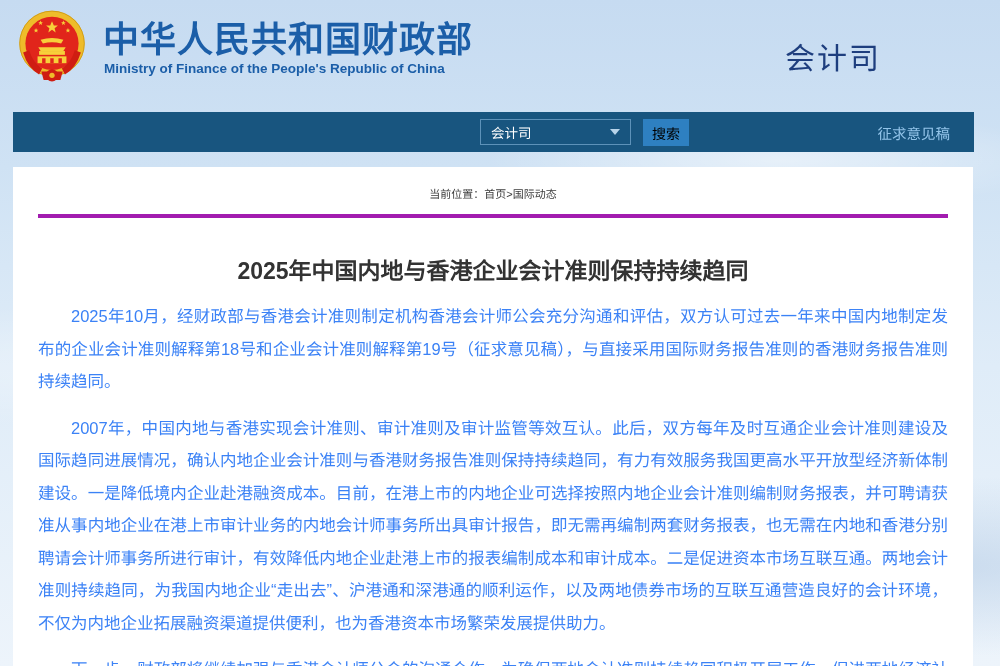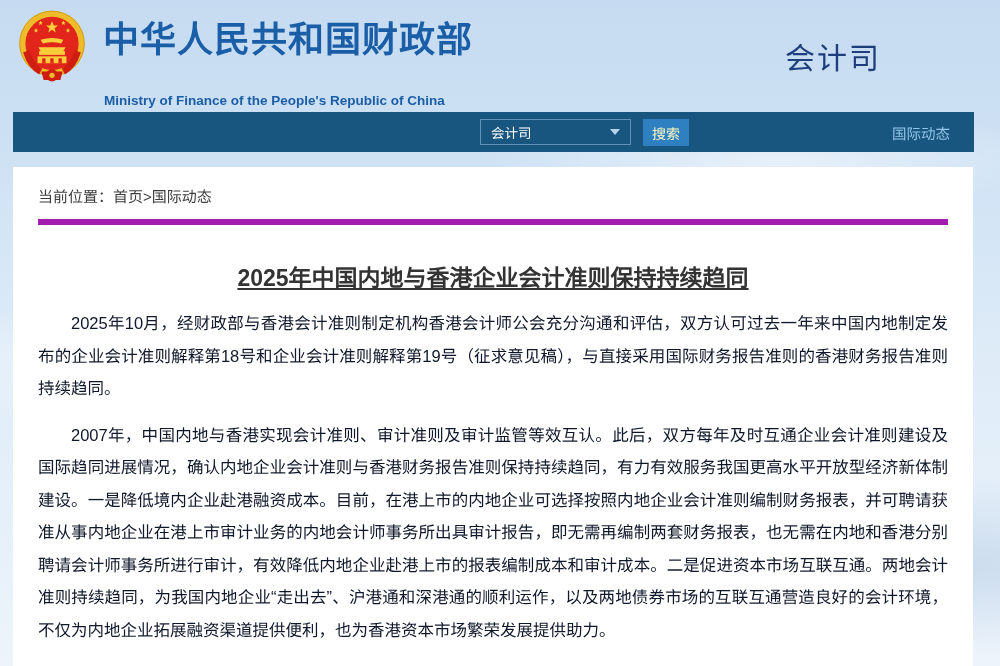--- a/index.html
+++ b/index.html
@@ -21,21 +21,21 @@
   
   .header { position:absolute; left:0; top:0; width:1000px; height:112px; }
   .emblem { position:absolute; left:14px; top:8px; }
   .site-title {
     position:absolute; left:103px; top:10px;
     font-size:36px; font-weight:bold; color:#1b5ea8; letter-spacing:1px;
     white-space:nowrap;
   }
   .site-subtitle {
     position:absolute; left:104px; top:61px;
-    font-size:13.5px; font-weight:bold; color:#1b5ea8; white-space:nowrap;margin-top:32px;
+    font-size:13.5px; font-weight:bold; color:#1b5ea8; white-space:nowrap;
   }
   .dept {
     position:absolute; left:785px; top:34px;
     font-size:30px; color:#1e3e7e; letter-spacing:2px; white-space:nowrap;
   }
 
   
   .navbar {
     position:absolute; left:13px; top:112px; width:961px; height:40px;
     background:#18557f;
@@ -57,47 +57,47 @@
     display:flex; align-items:center; justify-content:space-between;
     padding:0 10px; cursor:pointer;
   }
   .caret {
     width:0; height:0; margin-left:8px;
     border-left:5px solid transparent; border-right:5px solid transparent;
     border-top:6px solid #b7d4ea;
   }
   .search-btn {
     position:absolute; left:630px; top:7px; width:46px; height:27px;
-    background:#2e80c1; color:#fef9c3; font-size:14px; border:none; cursor:pointer;
+    background:#2e80c1; color:#000000; font-size:14px; border:none; cursor:pointer;
     display:flex; align-items:center; justify-content:center;
     font-family:"Liberation Sans","DejaVu Sans",sans-serif;
   }
   .home-link {
     position:absolute; right:24px; top:0; height:40px;
     display:flex; align-items:center;
     color:#93c4e9; font-size:14.5px; text-decoration:none; white-space:nowrap; cursor:pointer;
   }
 
   
   .panel {
     position:absolute; left:13px; top:167px; width:960px; height:499px;
     background:#ffffff; padding:0 25px;
   }
   .breadcrumb {
-    padding:18px 0 13px 0; border-bottom:6px solid #a21caf;
-    font-size:15px; color:#3c3c3c;
+    padding:18px 0 13px 0; border-bottom:4px solid #a21caf;
+    font-size:11px; color:#3c3c3c;text-align:center;
   }
   .breadcrumb .crumb-path { color:#3c3c3c; cursor:pointer; }
   .article-title {
     margin:34px 0 0 0; text-align:center;
-    font-size:23px; font-weight:bold; color:#333333;text-decoration:underline;
+    font-size:23px; font-weight:bold; color:#333333;
   }
   .article-body { margin-top:10px; }
   .article-body p {
-    font-size:16.5px; line-height:32.5px; color:#0f172a;
+    font-size:16.5px; line-height:32.5px; color:#3b82f6;
     text-indent:2em; text-align:justify; margin:14px 0 0 0;
   }
 </style>
 </head>
 <body>
 
 <div class="page">
 
   <div class="header">
     <div class="emblem">
@@ -133,21 +133,21 @@
     <div class="site-subtitle">Ministry of Finance of the People's Republic of China</div>
     <div class="dept">会计司</div>
   </div>
 
   <div class="navbar">
     <div class="category">
       <span>会计司</span>
       <span class="caret"></span>
     </div>
     <button class="search-btn">搜索</button>
-    <a class="home-link">国际动态</a>
+    <a class="home-link">征求意见稿</a>
   </div>
 
   <div class="panel">
     <div class="breadcrumb">
       <span>当前位置：</span><span class="crumb-path">首页&gt;国际动态</span>
     </div>
     <h1 class="article-title">2025年中国内地与香港企业会计准则保持持续趋同</h1>
     <div class="article-body">
       <p>2025年10月，经财政部与香港会计准则制定机构香港会计师公会充分沟通和评估，双方认可过去一年来中国内地制定发布的企业会计准则解释第18号和企业会计准则解释第19号（征求意见稿），与直接采用国际财务报告准则的香港财务报告准则持续趋同。</p>
       <p>2007年，中国内地与香港实现会计准则、审计准则及审计监管等效互认。此后，双方每年及时互通企业会计准则建设及国际趋同进展情况，确认内地企业会计准则与香港财务报告准则保持持续趋同，有力有效服务我国更高水平开放型经济新体制建设。一是降低境内企业赴港融资成本。目前，在港上市的内地企业可选择按照内地企业会计准则编制财务报表，并可聘请获准从事内地企业在港上市审计业务的内地会计师事务所出具审计报告，即无需再编制两套财务报表，也无需在内地和香港分别聘请会计师事务所进行审计，有效降低内地企业赴港上市的报表编制成本和审计成本。二是促进资本市场互联互通。两地会计准则持续趋同，为我国内地企业“走出去”、沪港通和深港通的顺利运作，以及两地债券市场的互联互通营造良好的会计环境，不仅为内地企业拓展融资渠道提供便利，也为香港资本市场繁荣发展提供助力。</p>

